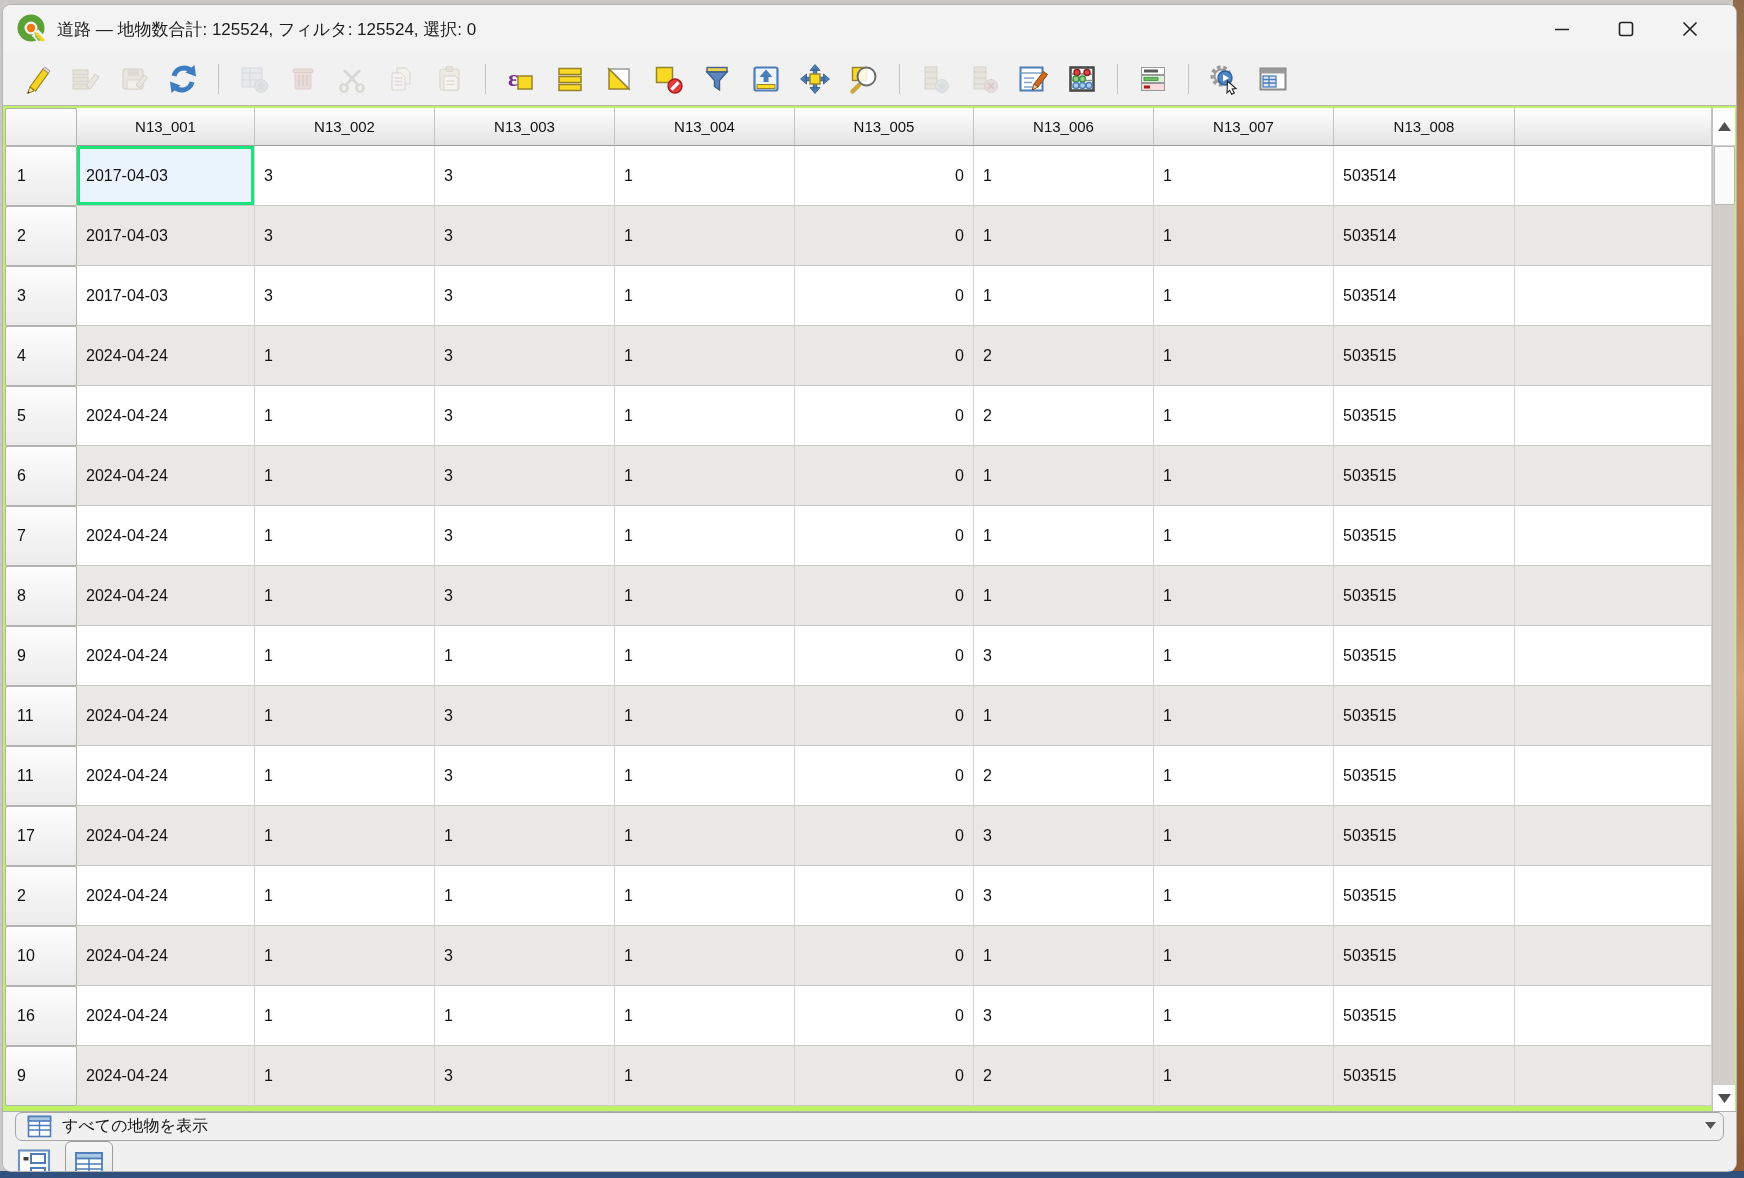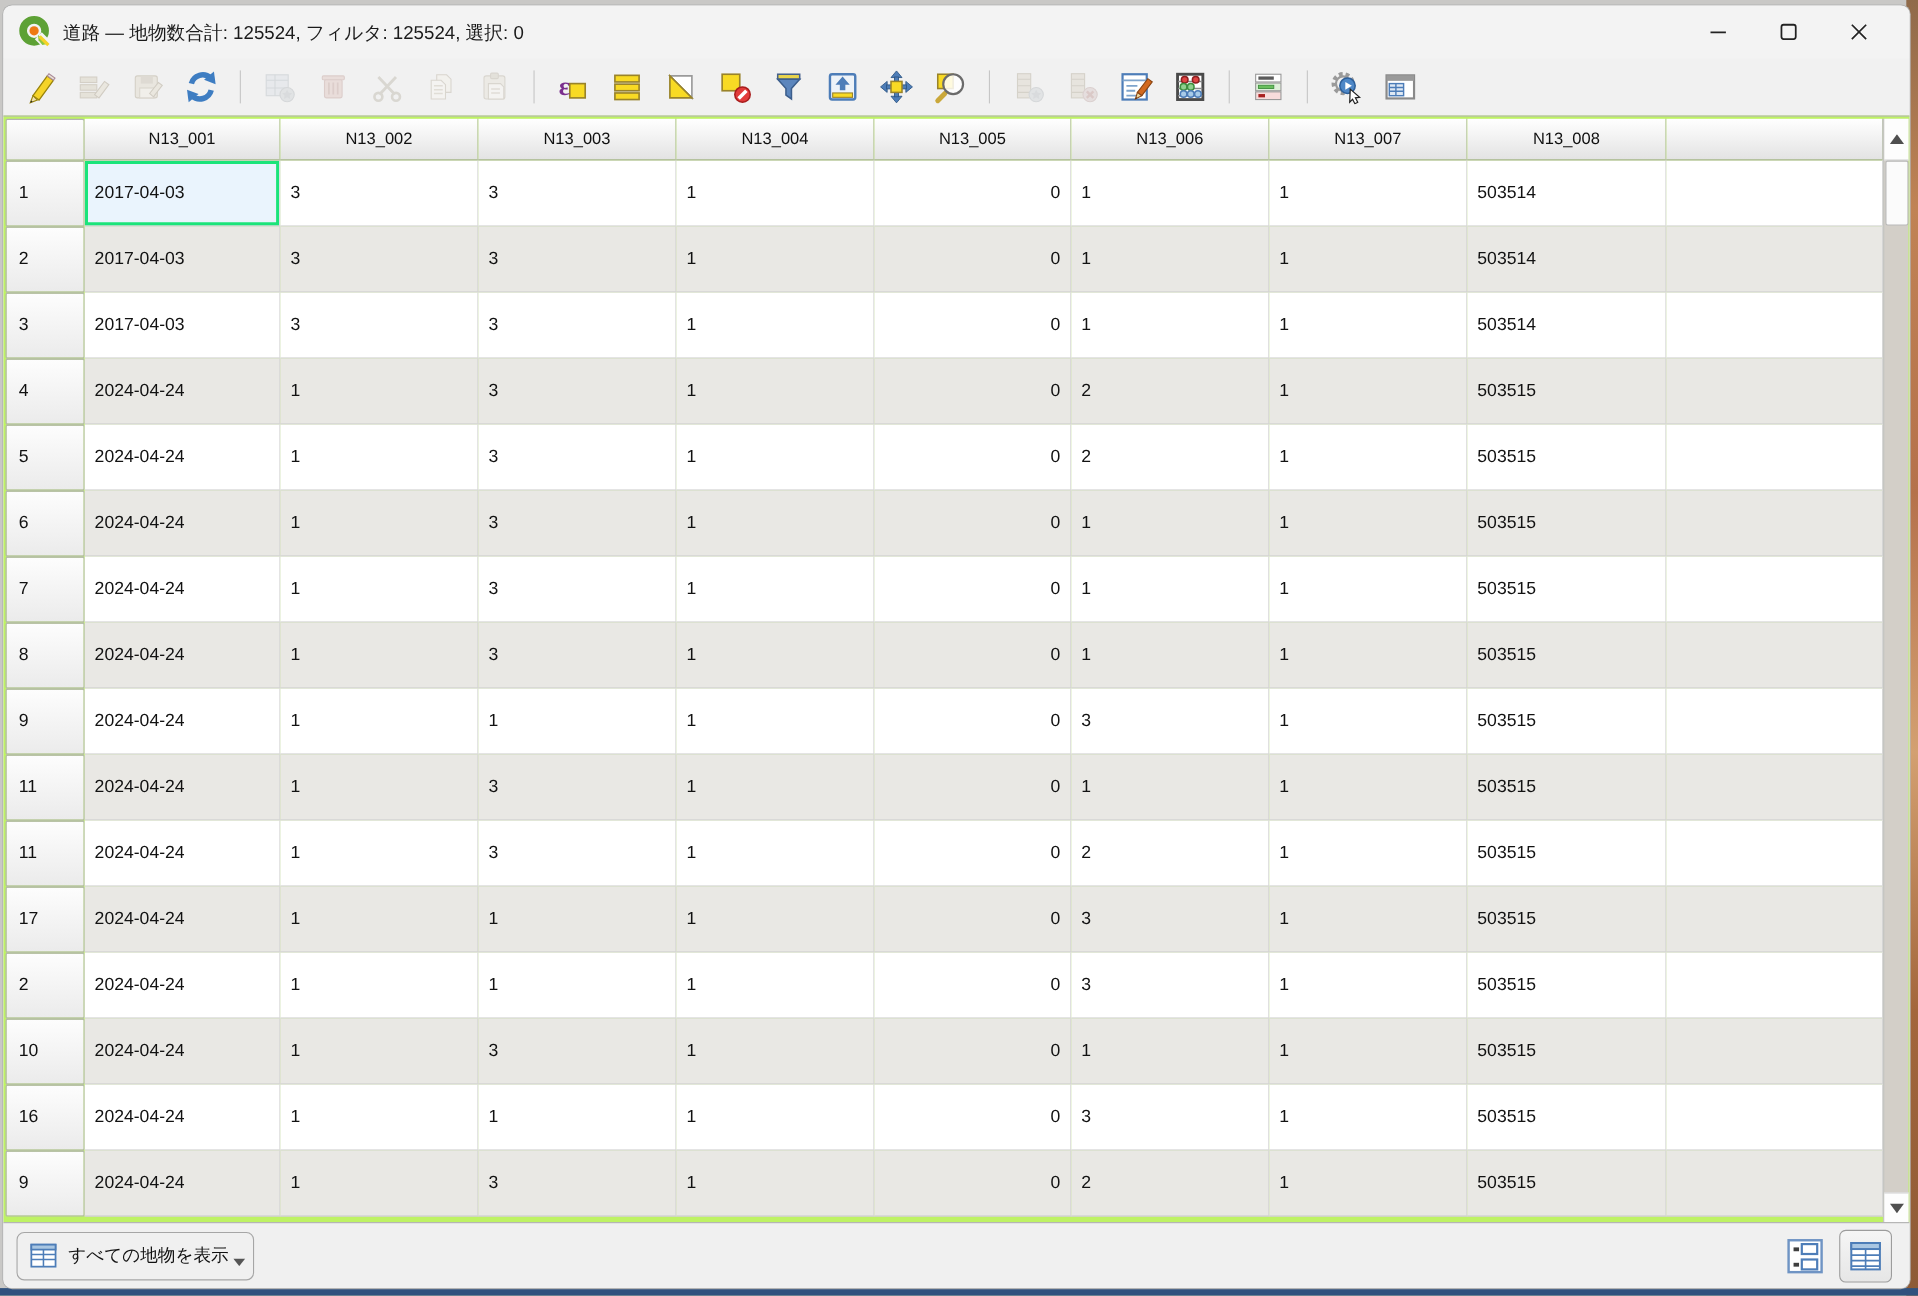--- a/index.html
+++ b/index.html
@@ -38,21 +38,21 @@
   .rh{background:linear-gradient(#fdfdfd,#ebebeb);border:1px solid #b3b3b3;border-radius:2px;
       display:flex;align-items:center;font-size:16px;color:#111;padding:0 11px;}
   
   .vscroll{position:absolute;right:1px;top:2px;width:22px;height:1004px;background:#d3cfc8;border-left:1px solid #c2c2c2;}
   .sbtn{position:absolute;left:0;width:22px;background:#fdfdfd;display:flex;align-items:center;justify-content:center;}
   .sbtn.up{top:0;height:37px;border-bottom:1px solid #cfcfcf;}
   .sbtn.down{bottom:0;height:27px;border-top:1px solid #cfcfcf;}
   .thumb{position:absolute;top:38px;left:1px;width:19px;height:57px;background:#fbfbfb;border:1px solid #b9b9b9;border-radius:2px;}
   
   .bottombar{position:absolute;left:0;bottom:0;width:100%;height:60px;background:#f0f0f0;border-top:1px solid #b0b0b0;
-    display:flex;align-items:center;justify-content:space-between;padding:0 12px;box-sizing:border-box;}
+    display:flex;justify-content:space-between;padding:0 12px;box-sizing:border-box;flex-direction:column;}
   .filter-btn{display:flex;align-items:center;gap:9px;height:44px;padding:0 22px 0 10px;background:#f0f0f0;
     border:1px solid #a6a6a6;border-radius:7px;font-size:16px;color:#111;position:relative;font-family:inherit;}
   .filter-caret{position:absolute;right:7px;bottom:7px;}
   .view-toggles{display:flex;align-items:center;gap:12px;margin-right:4px;}
   .vt{display:flex;align-items:center;justify-content:center;width:38px;height:38px;}
   .vt.active{width:46px;height:46px;background:linear-gradient(#f5f5f5,#e6e6e6);border:1px solid #9c9c9c;border-radius:6px;}
 </style>
 </head>
 <body>
 

